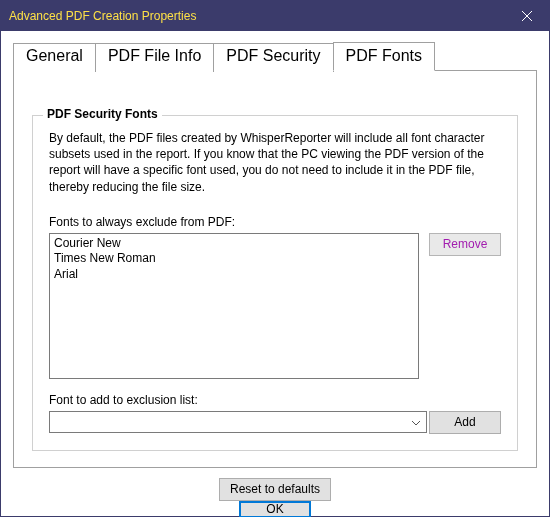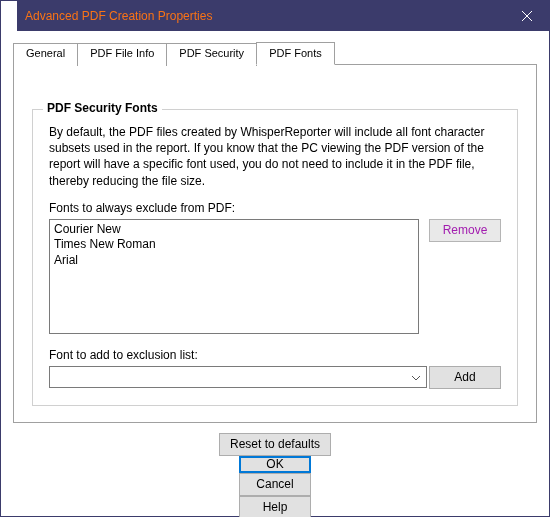--- a/index.html
+++ b/index.html
@@ -14,26 +14,25 @@
     width: 550px;
     height: 517px;
     border: 1px solid #3b3b6b;
     display: flex;
     flex-direction: column;
     background: #fff;
   }
   .titlebar {
     height: 30px;
     background: #3b3b6b;
-    color: #f97316;
+    color: #fde047;
     display: flex;
     align-items: center;
     justify-content: space-between;
     padding-left: 8px;
-    margin-left: 16px;
   }
   .titlebar-text { font-size: 12px; }
   .close-btn {
     width: 45px;
     height: 30px;
     display: flex;
     align-items: center;
     justify-content: center;
     cursor: pointer;
   }
@@ -49,21 +48,21 @@
     display: flex;
     position: relative;
     z-index: 2;
   }
   .tab {
     border: 1px solid #a0a0a0;
     border-bottom: none;
     padding: 4px 12px 5px 12px;
     background: #fff;
     margin-right: -1px;
-    font-size: 11px;
+    font-size: 16px;
     cursor: pointer;
     position: relative;
     top: 1px;
   }
   .tab.inactive {
     top: 2px;
     padding-top: 3px;
     padding-bottom: 4px;
     color: #000;
   }
@@ -88,34 +87,34 @@
     top: -9px;
     left: 10px;
     background: #fff;
     padding: 0 4px;
     font-weight: bold;
     font-size: 12px;
   }
   .desc {
     font-size: 12px;
     line-height: 1.35;
-    margin-bottom: 12px;
+    margin-bottom: 20px;
   }
   .label {
     font-size: 12px;
     margin-bottom: 4px;
   }
   .row {
     display: flex;
     gap: 10px;
     align-items: flex-start;
   }
   .listbox {
     flex: 1;
-    height: 115px;
+    height: 146px;
     border: 1px solid #7a7a7a;
     background: #fff;
     padding: 2px 4px;
     font-size: 12px;
     overflow: auto;
   }
   .listbox .item {
     padding: 0;
     line-height: 1.3;
     cursor: pointer;

